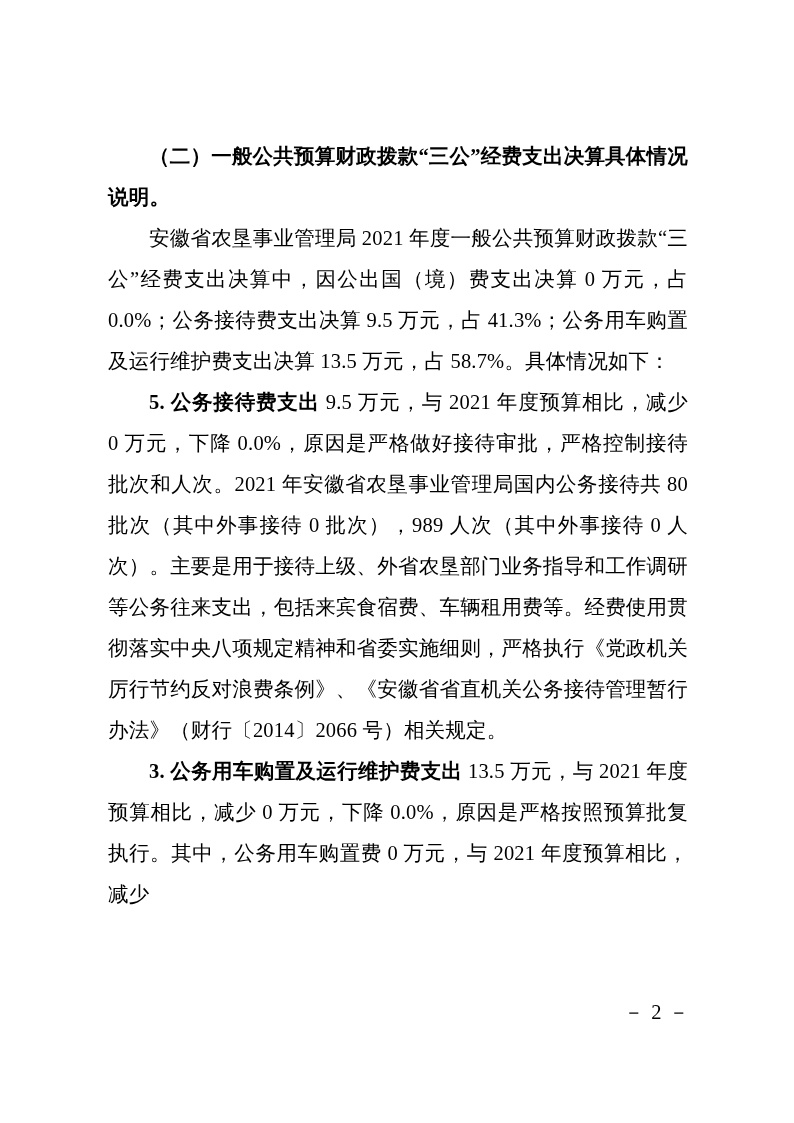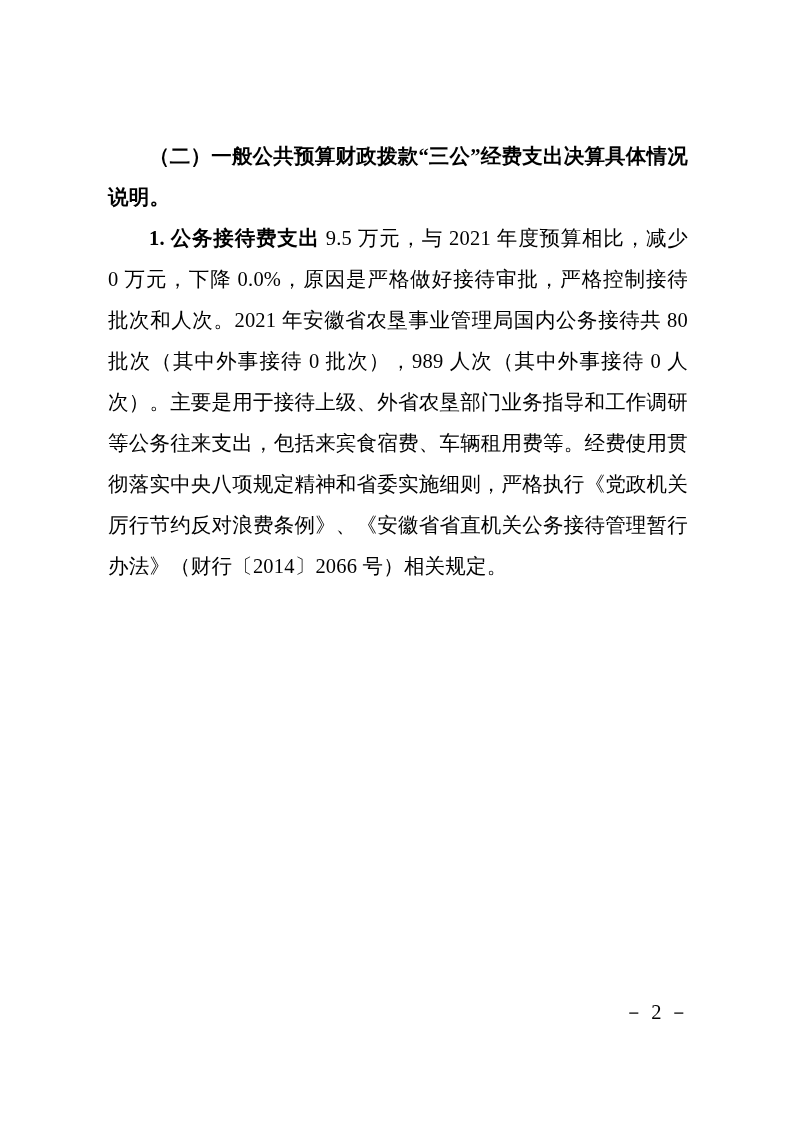--- a/index.html
+++ b/index.html
@@ -50,21 +50,23 @@
   }
 </style>
 </head>
 <body>
 
 <div class="page">
   <div class="content">
 
     <p class="heading">（二）一般公共预算财政拨款“三公”经费支出决算具体情况说明。</p>
 
+    <p class="body"><span>安徽省农垦事业管理局 2021 年度一般公共预算财政拨款“三公”经费支出决算中，因公出国（境）费支出决算 0 万元，占 0.0%；公务接待费支出决算 9.5 万元，占 41.3%；公务用车购置及运行维护费支出决算 13.5 万元，占 58.7%。具体情况如下：</span></p>
 
 
-    <p class="body"><span class="lead">1. 公务接待费支出</span><span> 9.5 万元，与 2021 年度预算相比，减少 0 万元，下降 0.0%，原因是严格做好接待审批，严格控制接待批次和人次。2021 年安徽省农垦事业管理局国内公务接待共 80 批次（其中外事接待 0 批次），989 人次（其中外事接待 0 人次）。主要是用于接待上级、外省农垦部门业务指导和工作调研等公务往来支出，包括来宾食宿费、车辆租用费等。经费使用贯彻落实中央八项规定精神和省委实施细则，严格执行《党政机关厉行节约反对浪费条例》、《安徽省省直机关公务接待管理暂行办法》（财行〔2014〕2066 号）相关规定。</span></p>
+    <p class="body"><span class="lead">5. 公务接待费支出</span><span> 9.5 万元，与 2021 年度预算相比，减少 0 万元，下降 0.0%，原因是严格做好接待审批，严格控制接待批次和人次。2021 年安徽省农垦事业管理局国内公务接待共 80 批次（其中外事接待 0 批次），989 人次（其中外事接待 0 人次）。主要是用于接待上级、外省农垦部门业务指导和工作调研等公务往来支出，包括来宾食宿费、车辆租用费等。经费使用贯彻落实中央八项规定精神和省委实施细则，严格执行《党政机关厉行节约反对浪费条例》、《安徽省省直机关公务接待管理暂行办法》（财行〔2014〕2066 号）相关规定。</span></p>
 
+    <p class="body"><span class="lead">3. 公务用车购置及运行维护费支出</span><span> 13.5 万元，与 2021 年度预算相比，减少 0 万元，下降 0.0%，原因是严格按照预算批复执行。其中，公务用车购置费 0 万元，与 2021 年度预算相比，减少</span></p>
 
   </div>
 
   <div class="footer">－ 2 －</div>
 </div>
 
 </body></html>

